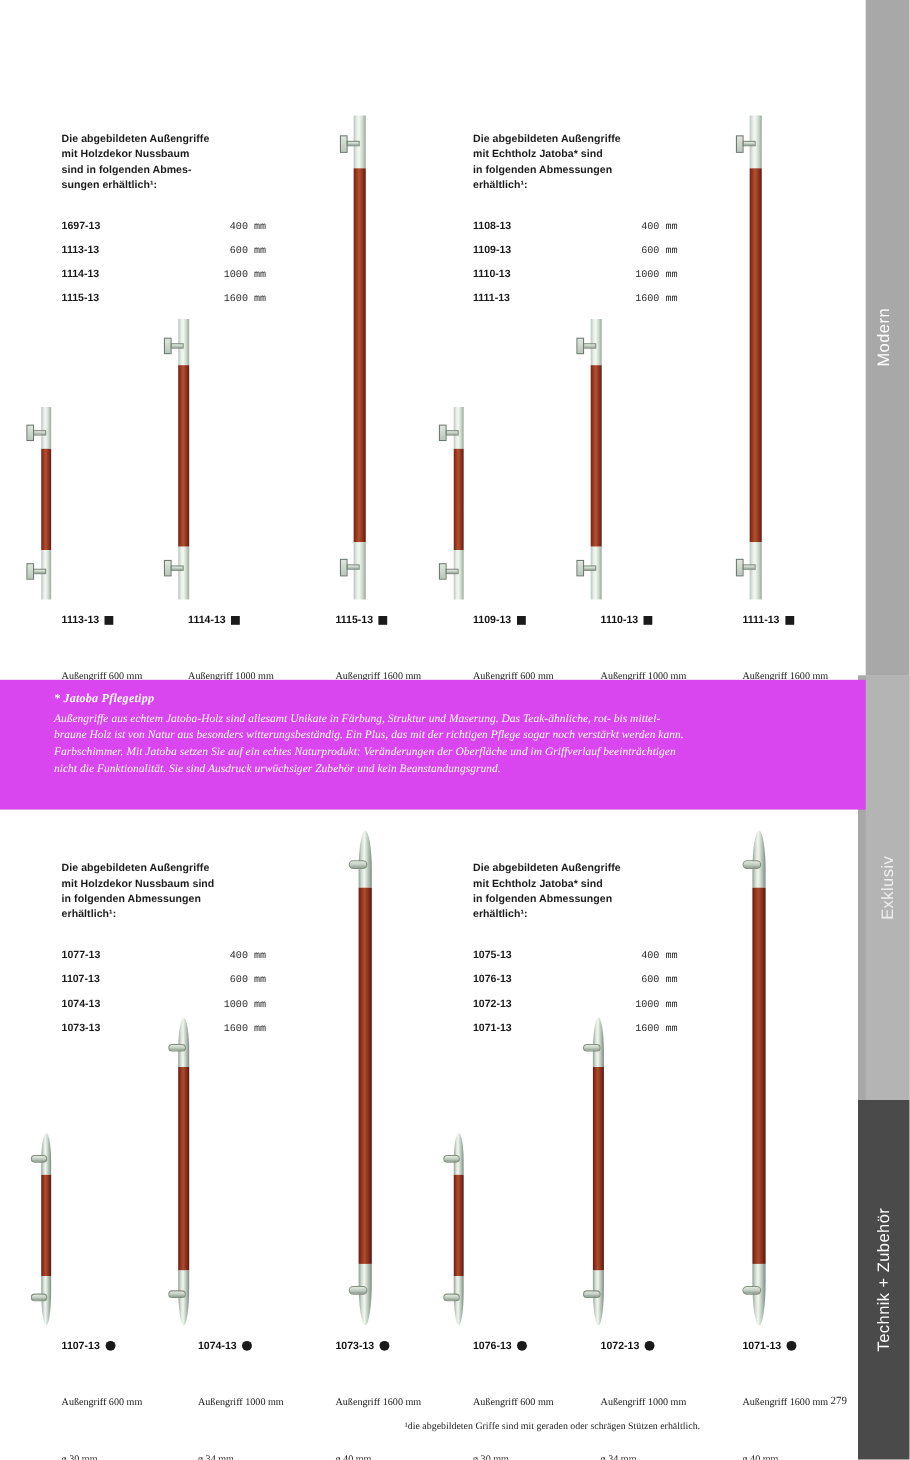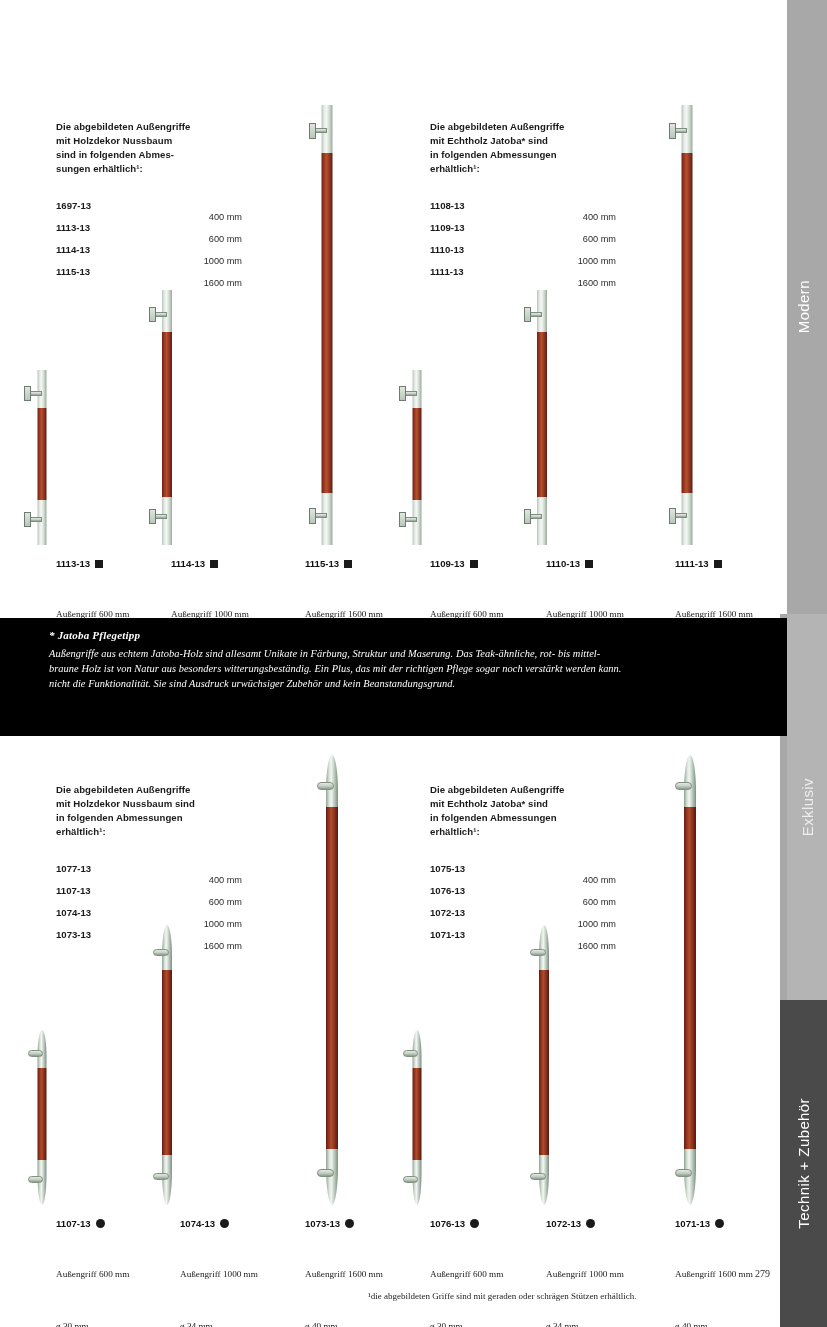--- a/index.html
+++ b/index.html
@@ -51,22 +51,21 @@
     line-height: 14px; letter-spacing: .05px;
   }
   .spec-table { margin-top: 24px; }
   .spec-row { display: flex; height: 22px; align-items: flex-start; }
   .spec-code {
     width: 108px; font-size: 9.6px; font-weight: bold; color: #1a1a1a;
   }
   .spec-dim {
     width: 78px; text-align: right;
     font-size: 9.2px; color: #2a2a2a;
-    font-family: Liberation Sans, sans-serif;
-    margin-top: 12px;
+    font-family: Liberation Mono, monospace;
   }
 
   
   .handle { position: absolute; }
   .hv { position: absolute; left: 50%; transform: translateX(-50%); }
   
   .sq-steel {
     background: linear-gradient(to right,#b9c6bd 0%,#e9efe9 28%,#f4f7f3 46%,#cfdace 72%,#9aa99d 100%);
   }
   .sq-wood {
@@ -108,21 +107,21 @@
   .mark-rd { width: 9px; height: 9px; background: #1a1a1a; border-radius: 50%; display:inline-block; }
   .cap-line {
     font-size: 9.2px; color: #1a1a1a; line-height: 14px;
     font-family: "Liberation Serif", serif;
     margin-top: 38px;
   }
 
   
   .banner {
     position: absolute; left: 0; top: 618px; width: 787px; height: 118px;
-    background: #000000;
+    background: #d946ef;
   }
   .banner-title {
     position: absolute; left: 49px; top: 11px;
     font-size: 11px; font-weight: bold; font-style: italic; color: #ffffff;
     font-family: "Liberation Serif", serif; letter-spacing: .2px;
   }
   .banner-body {
     position: absolute; left: 49px; top: 28px; width: 712px;
     font-size: 10.4px; font-style: italic; color: #ffffff;
     font-family: "Liberation Serif", serif;
@@ -324,20 +323,21 @@
     </div>
     <div class="cap-line">Außengriff 1600 mm</div>
     <div class="cap-line">35 x 35 mm</div>
   </div>
 
   <div class="banner">
     <div class="banner-title">* Jatoba Pflegetipp</div>
     <div class="banner-body">
       <div>Außengriffe aus echtem Jatoba-Holz sind allesamt Unikate in Färbung, Struktur und Maserung. Das Teak-ähnliche, rot- bis mittel-</div>
       <div>braune Holz ist von Natur aus besonders witterungsbeständig. Ein Plus, das mit der richtigen Pflege sogar noch verstärkt werden kann.</div>
+      <div>Farbschimmer. Mit Jatoba setzen Sie auf ein echtes Naturprodukt: Veränderungen der Oberfläche und im Griffverlauf beeinträchtigen</div>
       <div>nicht die Funktionalität. Sie sind Ausdruck urwüchsiger Zubehör und kein Beanstandungsgrund.</div>
     </div>
   </div>
 
   <div class="spec-block" style="left:56px; top:783px;">
     <div class="spec-intro">
       <div>Die abgebildeten Außengriffe</div>
       <div>mit Holzdekor Nussbaum sind</div>
       <div>in folgenden Abmessungen</div>
       <div>erhältlich¹:</div>

